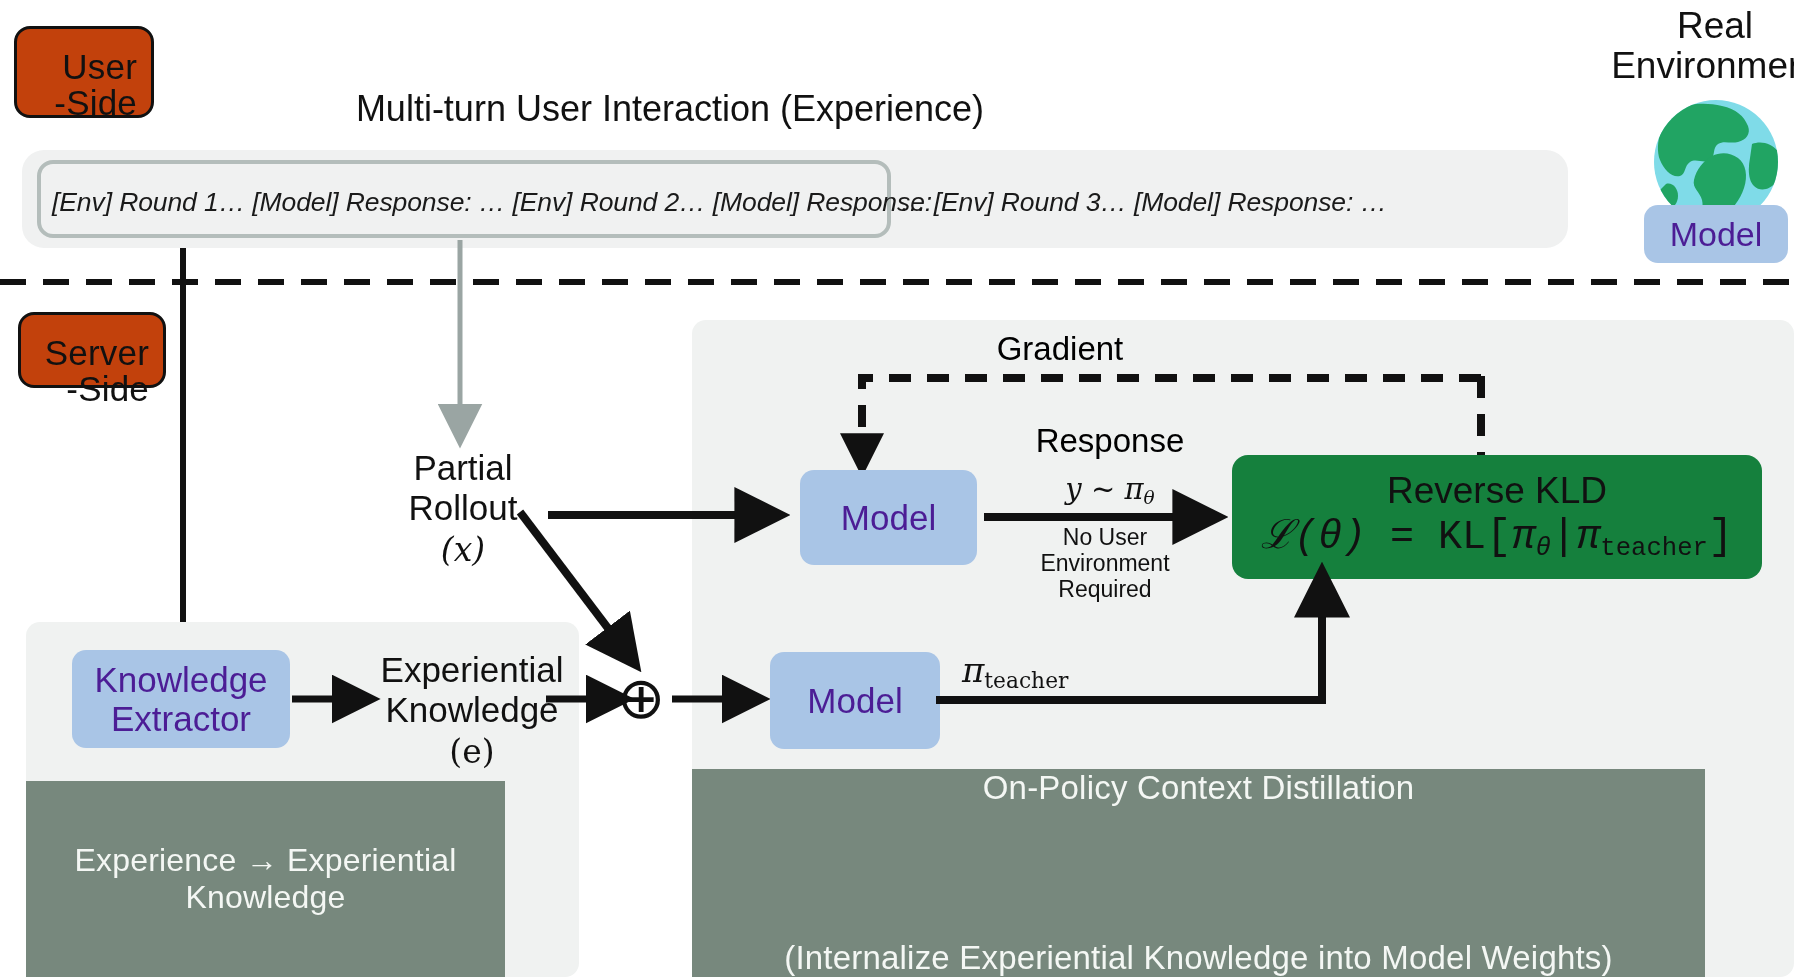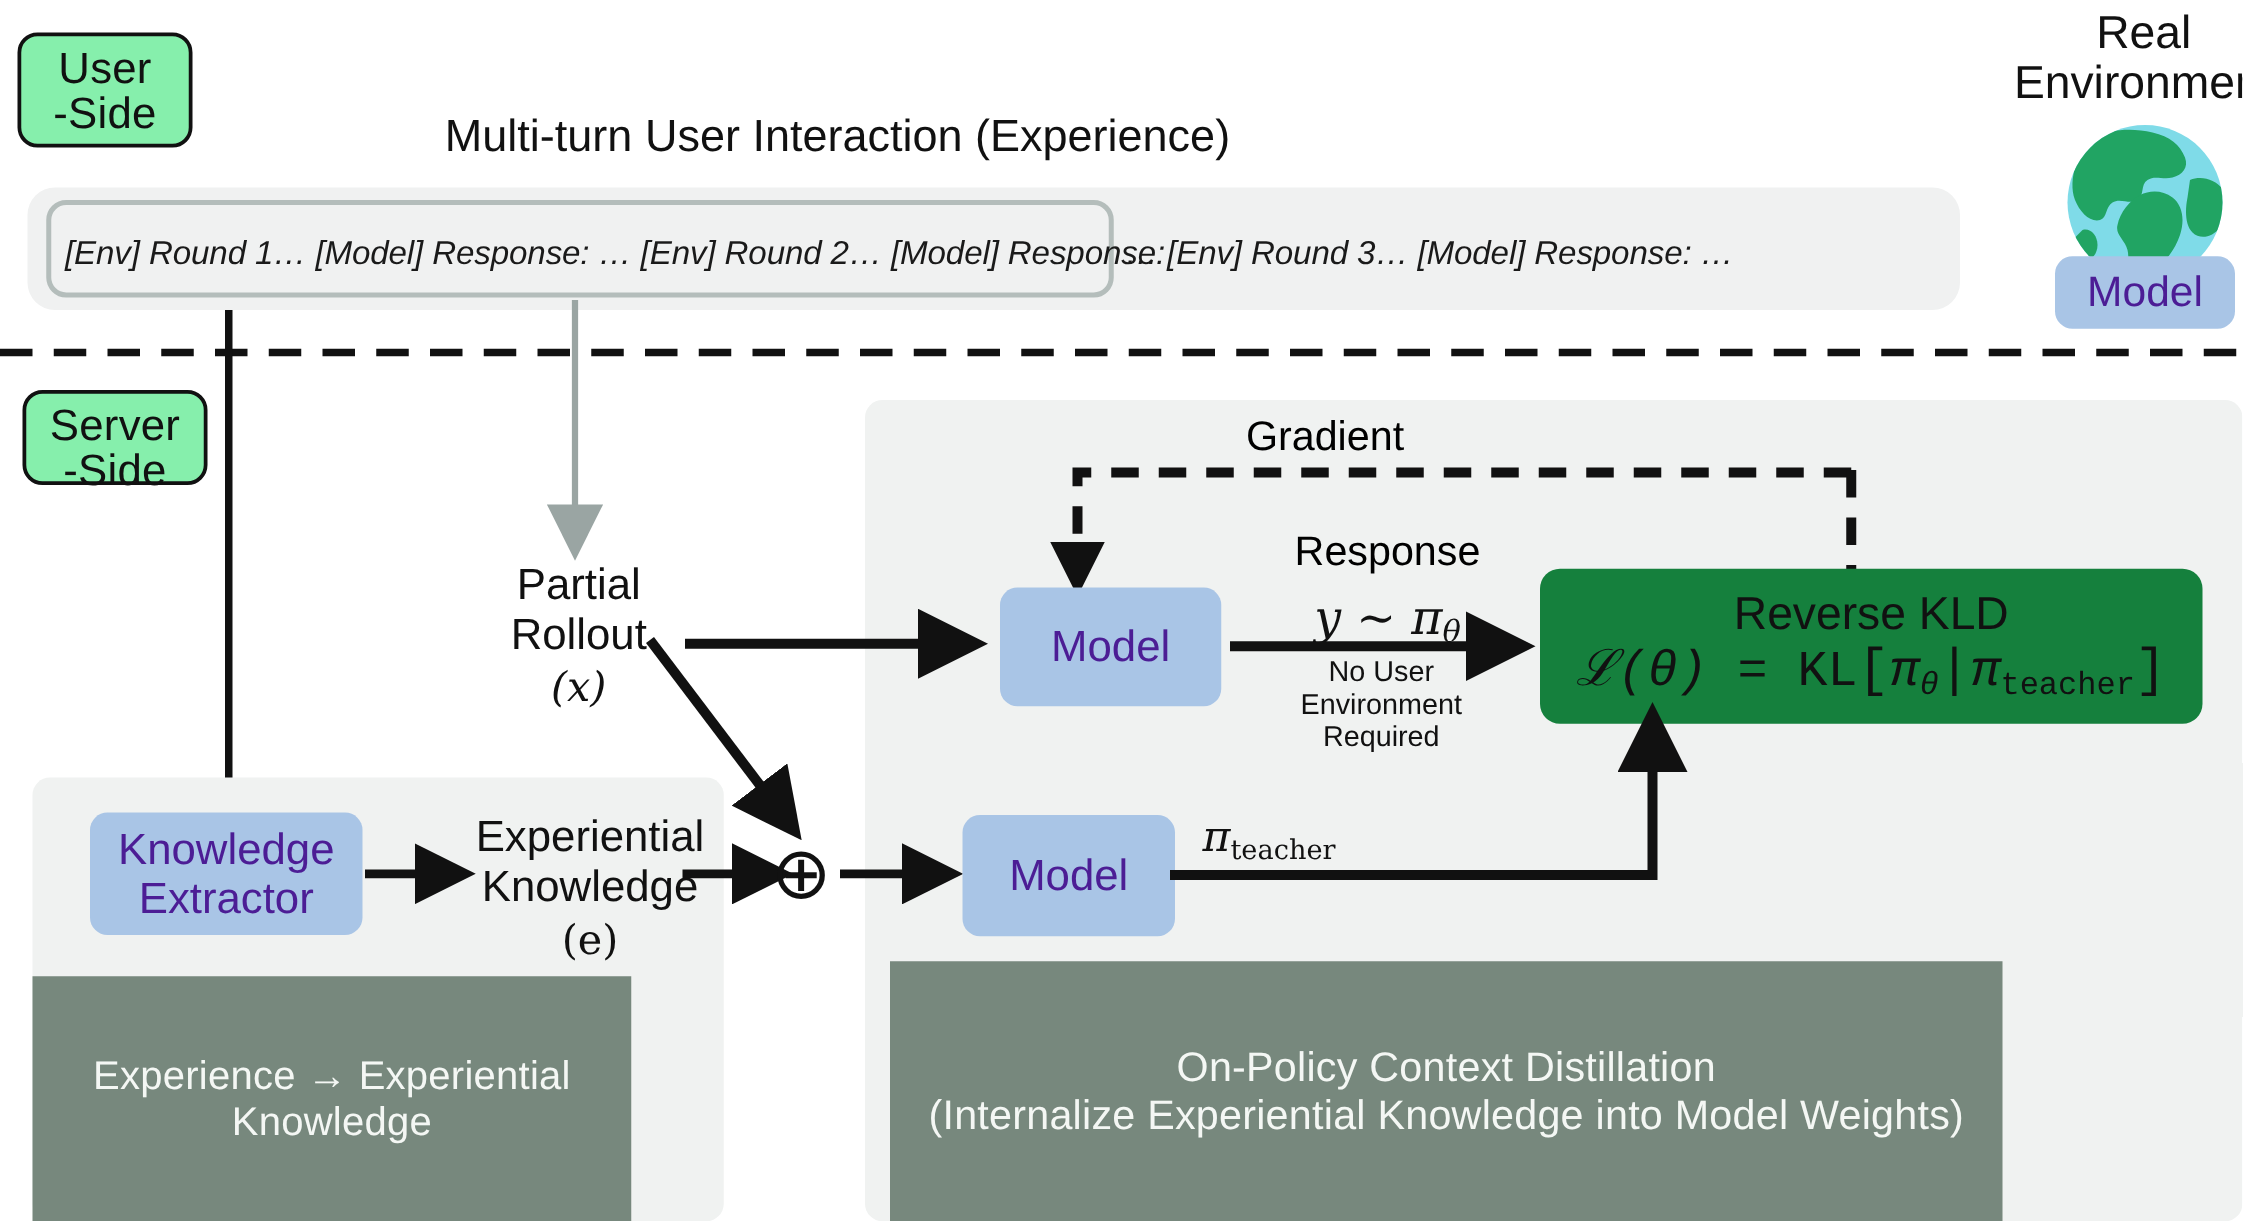--- a/index.html
+++ b/index.html
@@ -16,25 +16,25 @@
     height: 977px;
     overflow: hidden;
     background: #ffffff;
   }
   .abs { position: absolute; }
 
   
   .side-pill {
     border: 3px solid #111;
     border-radius: 16px;
-    background: #86efac;
-    text-align: center;
+    background: #c2410c;
+    text-align: right;
     font-size: 35px;
     line-height: 1.04;
-    padding: 8px 14px 10px;
+    padding: 20px 14px 10px;
     box-sizing: border-box;
     letter-spacing: .2px;
   }
 
   
   .heading {
     font-size: 36px;
     text-align: center;
     white-space: nowrap;
     color: #111;
@@ -228,21 +228,21 @@
   </svg>
 
   <div class="abs plain-label" style="left:378px; top:448px; width:170px;">
     <div>Partial</div>
     <div>Rollout</div>
     <div class="math mi" style="font-size:33px; margin-top:2px;">(x)</div>
   </div>
 
   <div class="abs panel" style="left:692px; top:320px; width:1102px; height:657px;"></div>
 
-  <div class="abs banner" style="left:712px; top:769px; width:890px; height:208px;">
+  <div class="abs banner" style="left:692px; top:769px; width:1013px; height:208px;justify-content:space-between;">
     <div>On-Policy Context Distillation</div>
     <div>(Internalize Experiential Knowledge into Model Weights)</div>
   </div>
 
   <div class="abs panel" style="left:26px; top:622px; width:553px; height:355px;"></div>
 
   <div class="abs banner" style="left:26px; top:781px; width:479px; height:196px; font-size:32px;">
     <div>Experience → Experiential Knowledge</div>
   </div>
 
@@ -317,21 +317,21 @@
     <path d="M641 2 L22 2 L22 78" fill="none" stroke="#111" stroke-width="8" stroke-dasharray="22,16" marker-end="url(#dashhead)"></path>
     <line x1="641" y1="0" x2="641" y2="96" stroke="#111" stroke-width="8" stroke-dasharray="22,16"></line>
   </svg>
 
   <div class="abs blue-box" style="left:800px; top:470px; width:177px; height:95px;">
     <span>Model</span>
   </div>
 
   <div class="abs cap-med" style="left:1000px; top:422px; width:220px;">Response</div>
 
-  <div class="abs math" style="left:1000px; top:472px; width:220px; text-align:center; font-size:38px;">
+  <div class="abs math" style="left:1000px; top:472px; width:220px; text-align:center; font-size:29px;">
     <span class="mi">y</span><span>&nbsp;</span><span>~</span><span>&nbsp;</span><span class="mi">π</span><span class="sub-i">θ</span>
   </div>
 
   <svg class="abs" style="left:984px; top:500px;" width="250" height="34">
     <defs>
       <marker id="bk6" markerWidth="7" markerHeight="7" refX="3.2" refY="3.5" orient="auto" markerUnits="strokeWidth">
         <path d="M0,0 L7,3.5 L0,7 z" fill="#111"></path>
       </marker>
     </defs>
     <line x1="0" y1="17" x2="214" y2="17" stroke="#111" stroke-width="8" marker-end="url(#bk6)"></line>

